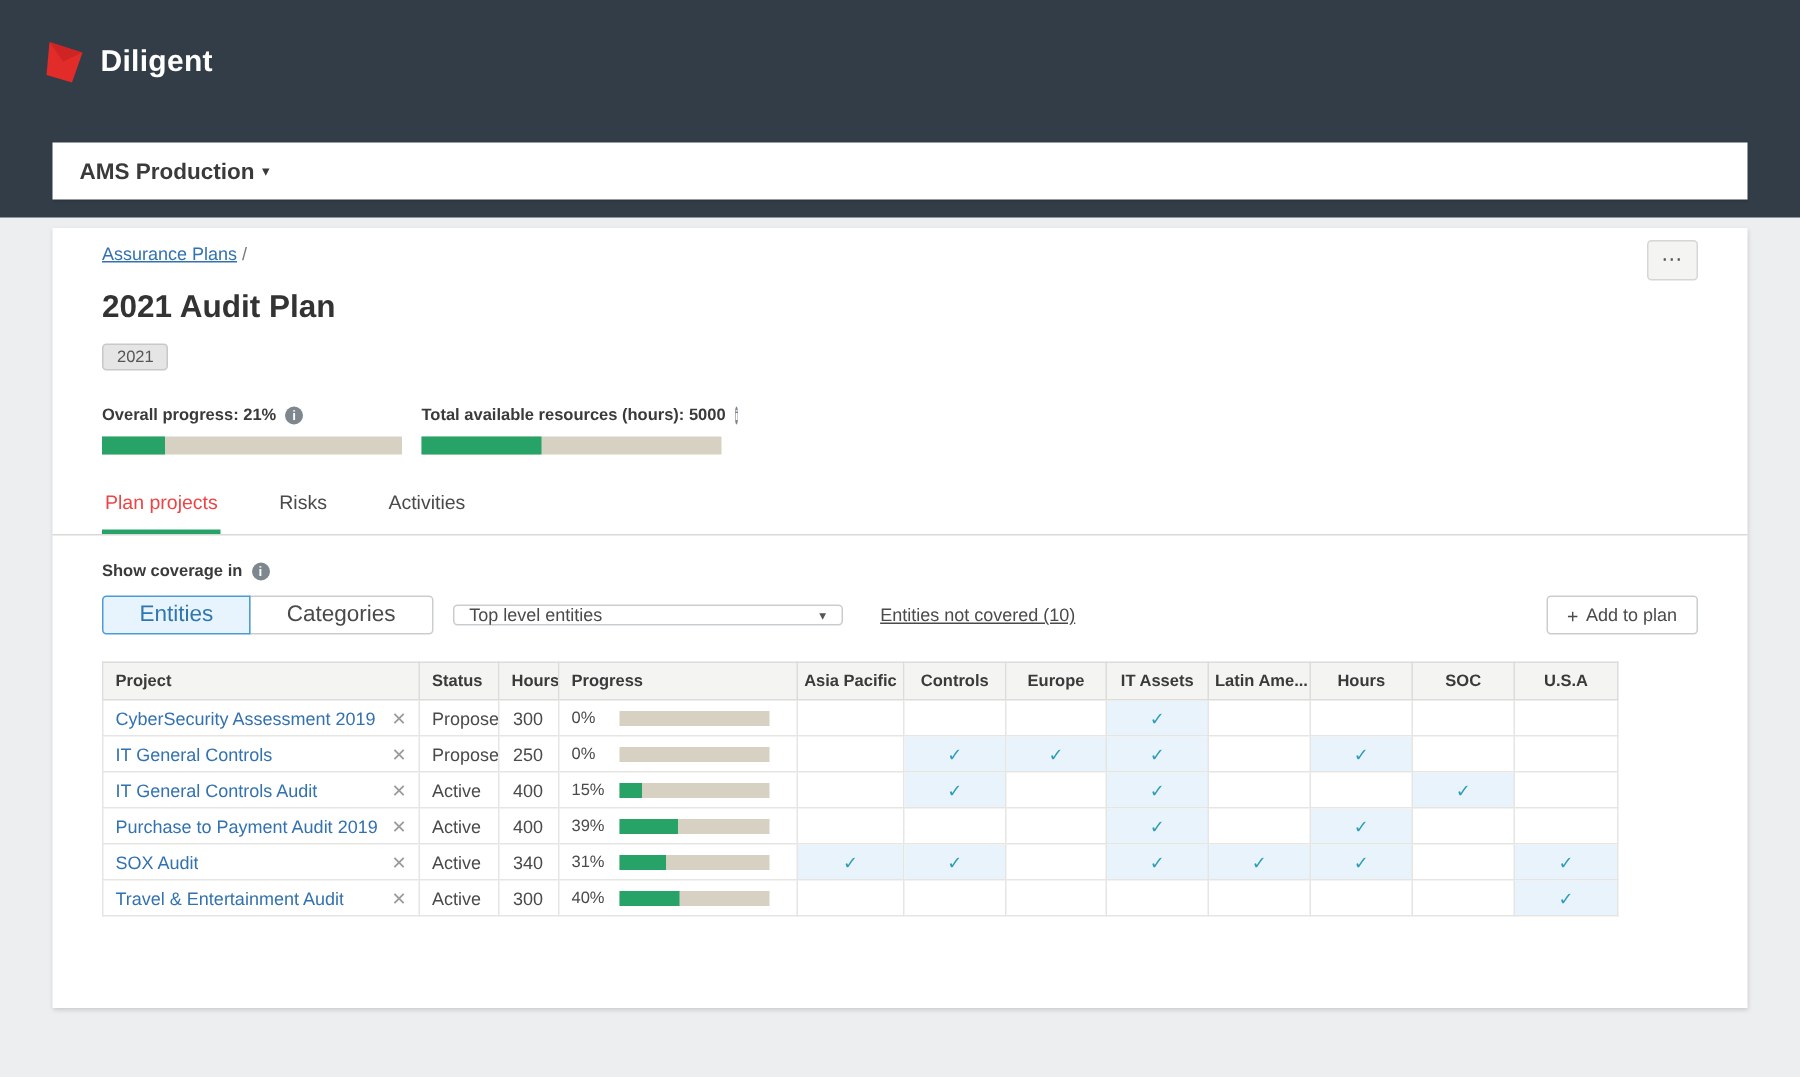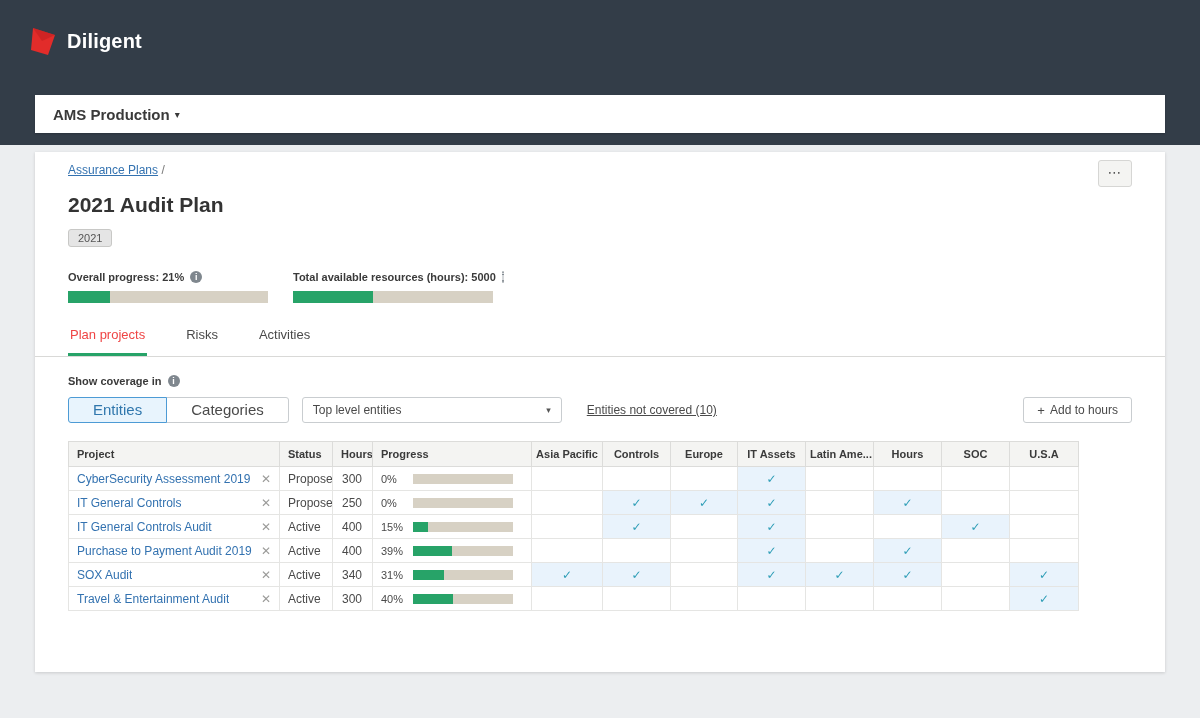--- a/index.html
+++ b/index.html
@@ -41,21 +41,21 @@
   .crumb-sep{font-size:12px;color:#777;}
   .menu-btn{
     width:34px;height:27px;background:#f4f4f2;border:1px solid #d6d6d4;border-radius:3px;
     color:#555;font-size:14px;line-height:22px;text-align:center;cursor:pointer;letter-spacing:1px;
   }
   .page-title{font-size:21px;font-weight:bold;color:#333;margin-top:6px;}
   .year-badge{
     display:inline-block;margin-top:12px;font-size:11px;color:#555;border:1px solid #c8c8c6;
     border-radius:3px;padding:2px 9px;background:#e5e5e5;
   }
-  .progress-row{display:flex;gap:25px;margin-top:24px;}
+  .progress-row{display:flex;gap:13px;margin-top:24px;}
   .pblock{width:200px;}
   .plabel{font-size:11px;font-weight:bold;color:#3a3a3a;display:flex;align-items:center;white-space:nowrap;}
   .info-icon{
     display:inline-block;width:12px;height:12px;border-radius:50%;background:#7f878e;color:#fff;
     font-size:9px;line-height:12px;text-align:center;margin-left:6px;font-style:normal;font-weight:bold;
   }
   .pbar{margin-top:8px;width:200px;height:12px;background:var(--tan);}
   .pfill{height:100%;background:var(--green);}
   .tabs{margin:24px -33px 0 -33px;padding:0 33px;border-bottom:1px solid var(--border);display:flex;gap:37px;}
   .tab{font-size:13px;color:#4a4a4a;padding:0 2px 11px 2px;cursor:pointer;border-bottom:3px solid transparent;}
@@ -64,21 +64,21 @@
   .controls{display:flex;align-items:center;margin-top:10px;}
   .seg{display:flex;}
   .seg-btn{
     height:26px;line-height:24px;padding:0 24px;font-size:15px;border:1px solid #c9cdd0;
     background:#fff;color:#4a4a4a;cursor:pointer;
   }
   .seg-btn:first-child{border-radius:3px 0 0 3px;}
   .seg-btn:last-child{border-radius:0 3px 3px 0;margin-left:-1px;}
   .seg-btn.selected{background:#e8f4fd;border-color:#4d9bd5;color:#3077ad;position:relative;z-index:1;}
   .dropdown{
-    margin-left:13px;width:260px;height:26px;border:1px solid #c9cdd0;border-radius:3px;
+    margin-left:13px;width:260px;height:14px;border:1px solid #c9cdd0;border-radius:3px;
     font-size:12px;color:#4a4a4a;display:flex;align-items:center;justify-content:space-between;
     padding:0 10px;background:#fff;cursor:pointer;
   }
   .dd-caret{font-size:9px;color:#555;}
   .notcovered{margin-left:25px;font-size:12px;color:#4a4a4a;text-decoration:underline;cursor:pointer;}
   .spacer{flex:1;}
   .add-btn{
     height:26px;padding:0 13px;border:1px solid #c9cdd0;border-radius:3px;background:#fff;
     font-size:12px;color:#4a4a4a;cursor:pointer;display:flex;align-items:center;gap:5px;
   }
@@ -174,21 +174,21 @@
         <div class="seg-btn">Categories</div>
       </div>
       <div class="dropdown">
         <span>Top level entities</span>
         <span class="dd-caret">▾</span>
       </div>
       <span class="notcovered">Entities not covered (10)</span>
       <div class="spacer"></div>
       <div class="add-btn">
         <span class="add-plus">+</span>
-        <span>Add to hours</span>
+        <span>Add to plan</span>
       </div>
     </div>
 
     <table class="plan-table" id="plan-table">
       <thead>
           <tr id="plan-head-row">
             <th class="al" style="width: 211px;">Project</th>
             <th class="al" style="width: 53px;">Status</th>
             <th class="al" style="width: 40px;">Hours</th>
             <th class="al" style="width: 159px;">Progress</th>

